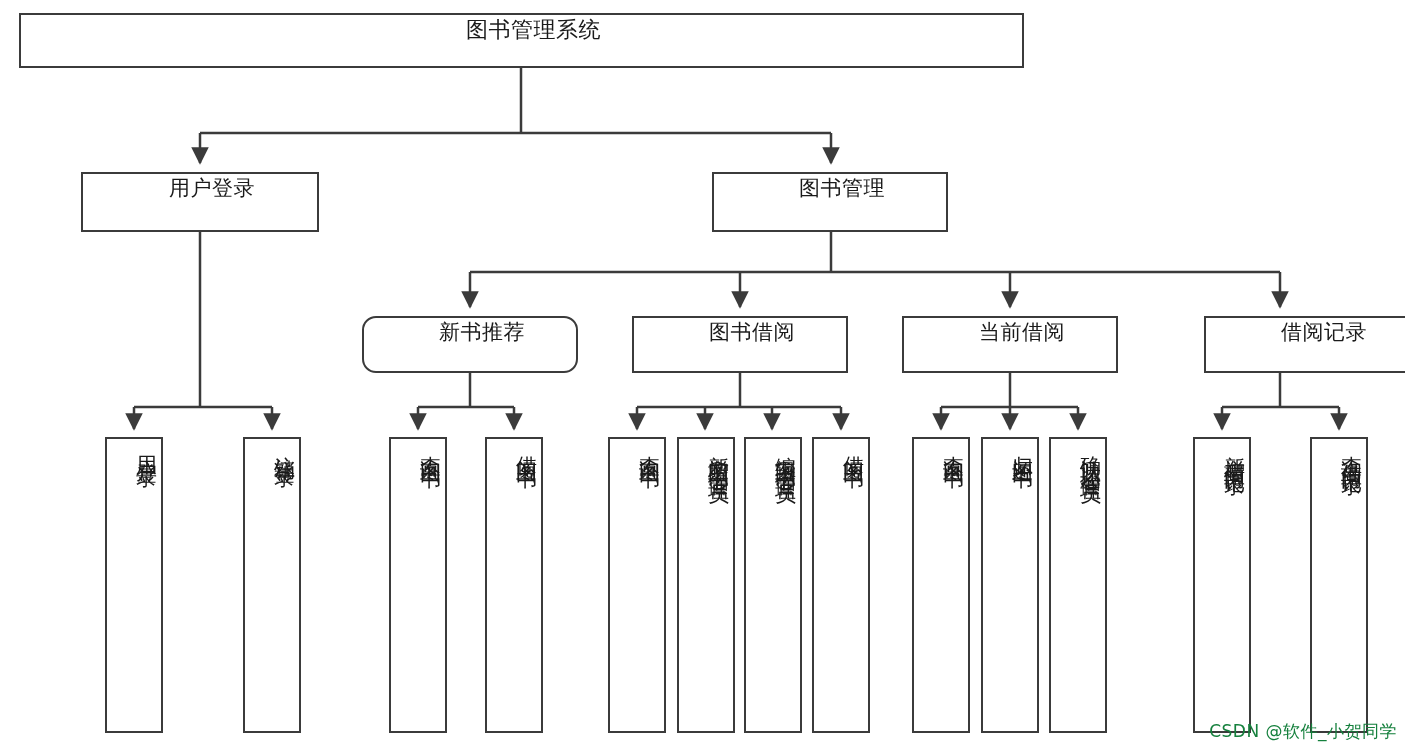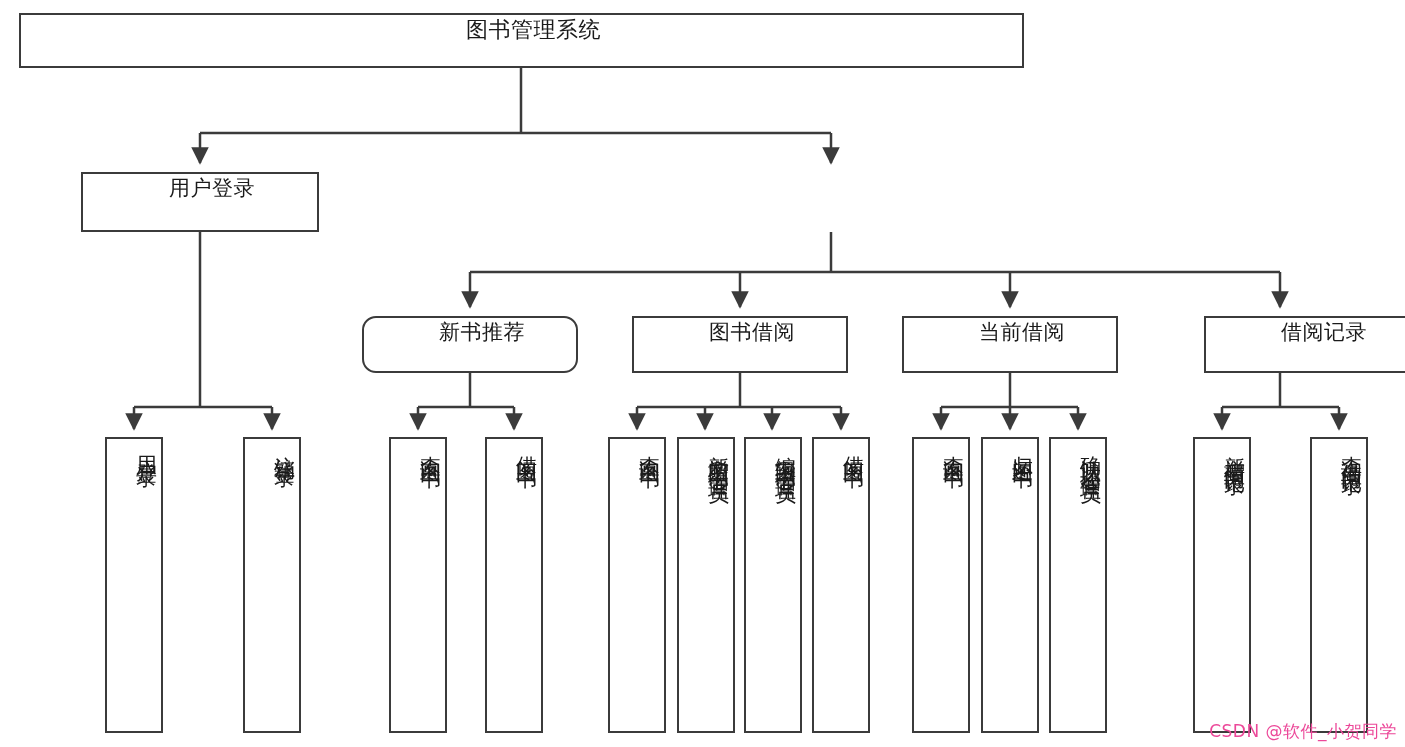--- a/index.html
+++ b/index.html
@@ -52,21 +52,21 @@
     white-space: nowrap;
   }
   .node.root {
     font-size: 22px;
   }
   .watermark {
     position: absolute;
     right: 8px;
     bottom: 4px;
     font-size: 17px;
-    color: #ec4899;
+    color: #15803d;
     letter-spacing: 0.5px;
     white-space: nowrap;
     user-select: none;
   }
 </style>
 </head>
 <body>
 
 <div id="canvas">
 
@@ -120,20 +120,23 @@
     </g>
   </svg>
 
   <div class="node h root" style="left:19px; top:13px; width:1005px; height:55px;">
     <span>图书管理系统</span>
   </div>
 
   <div class="node h" style="left:81px; top:172px; width:238px; height:60px;">
     <span>用户登录</span>
   </div>
+  <div class="node h" style="left:712px; top:172px; width:236px; height:60px;">
+    <span>图书管理</span>
+  </div>
 
   <div class="node h" style="left:362px; top:316px; width:216px; height:57px;border-radius:14px;">
     <span>新书推荐</span>
   </div>
   <div class="node h" style="left:632px; top:316px; width:216px; height:57px;">
     <span>图书借阅</span>
   </div>
   <div class="node h" style="left:902px; top:316px; width:216px; height:57px;">
     <span>当前借阅</span>
   </div>

